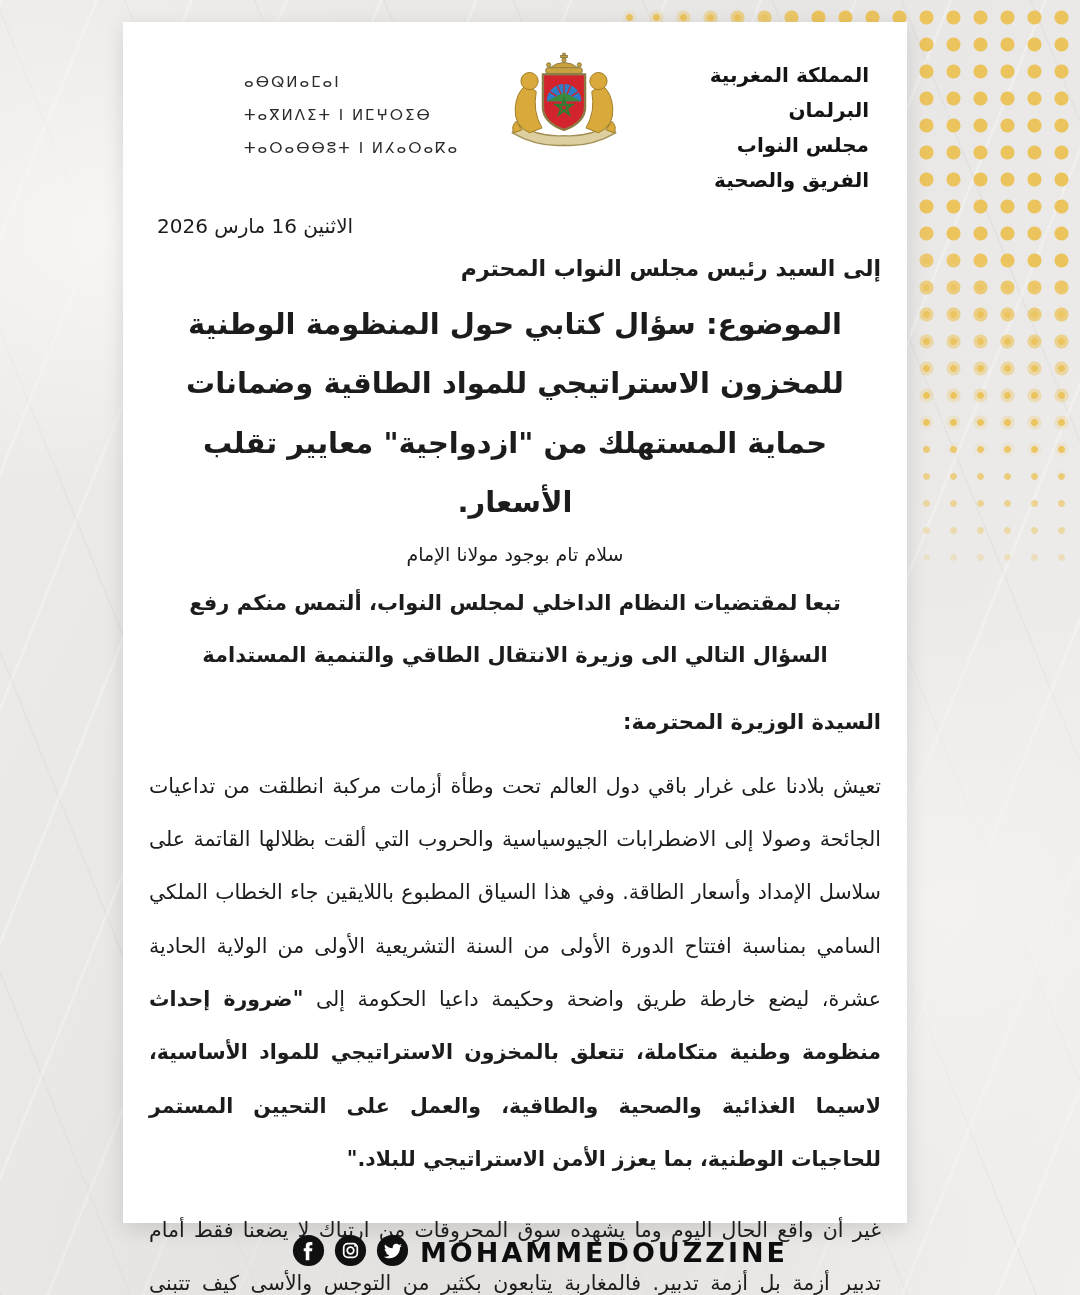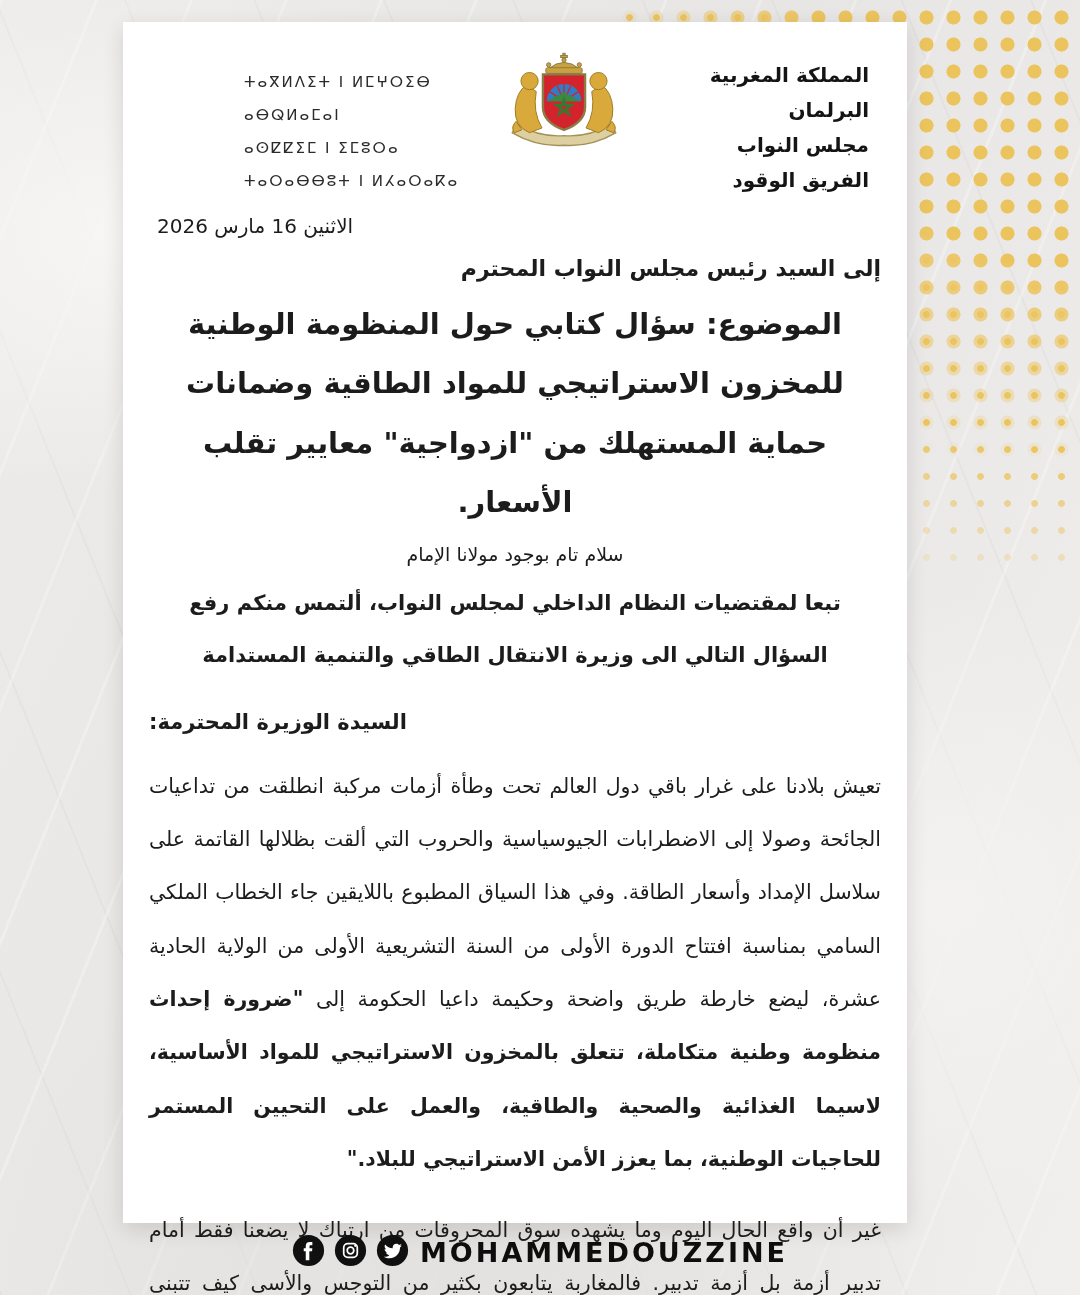--- a/index.html
+++ b/index.html
@@ -47,21 +47,21 @@
     font-size:15px;letter-spacing:2px;line-height:2.2;color:#2b2b2b;white-space:nowrap;}
   .lh-crest{width:170px;display:flex;justify-content:center;padding-top:14px;}
   .lh-arabic{flex:1;text-align:right;padding:20px 12px 0 0;font-weight:bold;
     font-size:20px;line-height:1.75;color:#141414;}
 
   .date-line{margin-top:16px;text-align:left;direction:rtl;font-size:20px;padding-left:8px;}
   .recipient{margin-top:18px;text-align:right;font-weight:bold;font-size:22px;}
   .subject{margin-top:14px;text-align:center;font-weight:bold;font-size:29px;line-height:2.05;padding:0 6px;}
   .greeting{margin-top:10px;text-align:center;font-size:19px;}
   .intro{margin-top:12px;text-align:center;font-weight:bold;font-size:21px;line-height:2.5;}
-  .addressee{margin-top:28px;text-align:left;font-weight:bold;font-size:21px;}
+  .addressee{margin-top:28px;text-align:right;font-weight:bold;font-size:21px;}
   .para{margin-top:26px;font-size:20.5px;line-height:2.6;text-align:justify;text-justify:inter-word;}
   .para.second{margin-top:18px;}
   .bold-quote{font-weight:bold;}
 
   
   .footer{position:absolute;left:0;right:0;top:1234px;z-index:1;
     display:flex;justify-content:center;align-items:center;gap:11px;}
   .social{display:flex;gap:9px;align-items:center;}
   .footer-handle{font-weight:bold;font-size:27px;letter-spacing:3px;color:#0d0d0d;
     font-family:"DejaVu Sans","Liberation Sans",sans-serif;}
@@ -70,23 +70,22 @@
 <body>
 
 <div class="bg-texture"></div>
 <div class="halftone"></div>
 
 <div class="page">
   <div class="page-inner">
 
     <div class="lh">
       <div class="lh-tifinagh">
+        <div>ⴰⴱⵕⵍⴰⵎⴰⵏ</div>
         <div>ⵜⴰⴳⵍⴷⵉⵜ ⵏ ⵍⵎⵖⵔⵉⴱ</div>
-        <div>ⴰⴱⵕⵍⴰⵎⴰⵏ</div>
-        <div>ⴰⵙⵇⵇⵉⵎ ⵏ ⵉⵎⵓⵔⴰ</div>
         <div>ⵜⴰⵔⴰⴱⴱⵓⵜ ⵏ ⵍⵃⴰⵔⴰⴽⴰ</div>
       </div>
 
       <div class="lh-crest">
         <svg viewBox="0 0 140 110" width="134" height="106" aria-hidden="true">
 
           <path d="M16 84 Q42 99 70 97 Q98 99 124 84 L119 75 Q96 89 70 87 Q44 89 21 75 Z" fill="#ddcf9f" stroke="#a39158" stroke-width="1.5"></path>
 
           <g fill="#d9a93c" stroke="#9c7a22" stroke-width="1">
             <path d="M31 34 Q20 41 19 59 Q18 77 34 84 L47 79 Q37 62 41 41 Z"></path>
@@ -124,21 +123,21 @@
           <path d="M52 51 L70 42 L88 51 Z" fill="#3b8a3e"></path>
 
           <path d="M70 48.5 L75.4 65 L61.3 54.8 L78.7 54.8 L64.6 65 Z" fill="none" stroke="#2f7d33" stroke-width="2"></path>
         </svg>
       </div>
 
       <div class="lh-arabic">
         <div>المملكة المغربية</div>
         <div>البرلمان</div>
         <div>مجلس النواب</div>
-        <div>الفريق الوقود</div>
+        <div>الفريق والصحية</div>
       </div>
     </div>
 
     <div class="date-line">الاثنين 16 مارس 2026</div>
 
     <div class="recipient">إلى السيد رئيس مجلس النواب المحترم</div>
 
     <div class="subject">الموضوع: سؤال كتابي حول المنظومة الوطنية للمخزون الاستراتيجي للمواد الطاقية وضمانات حماية المستهلك من "ازدواجية" معايير تقلب الأسعار.</div>
 
     <div class="greeting">سلام تام بوجود مولانا الإمام</div>

